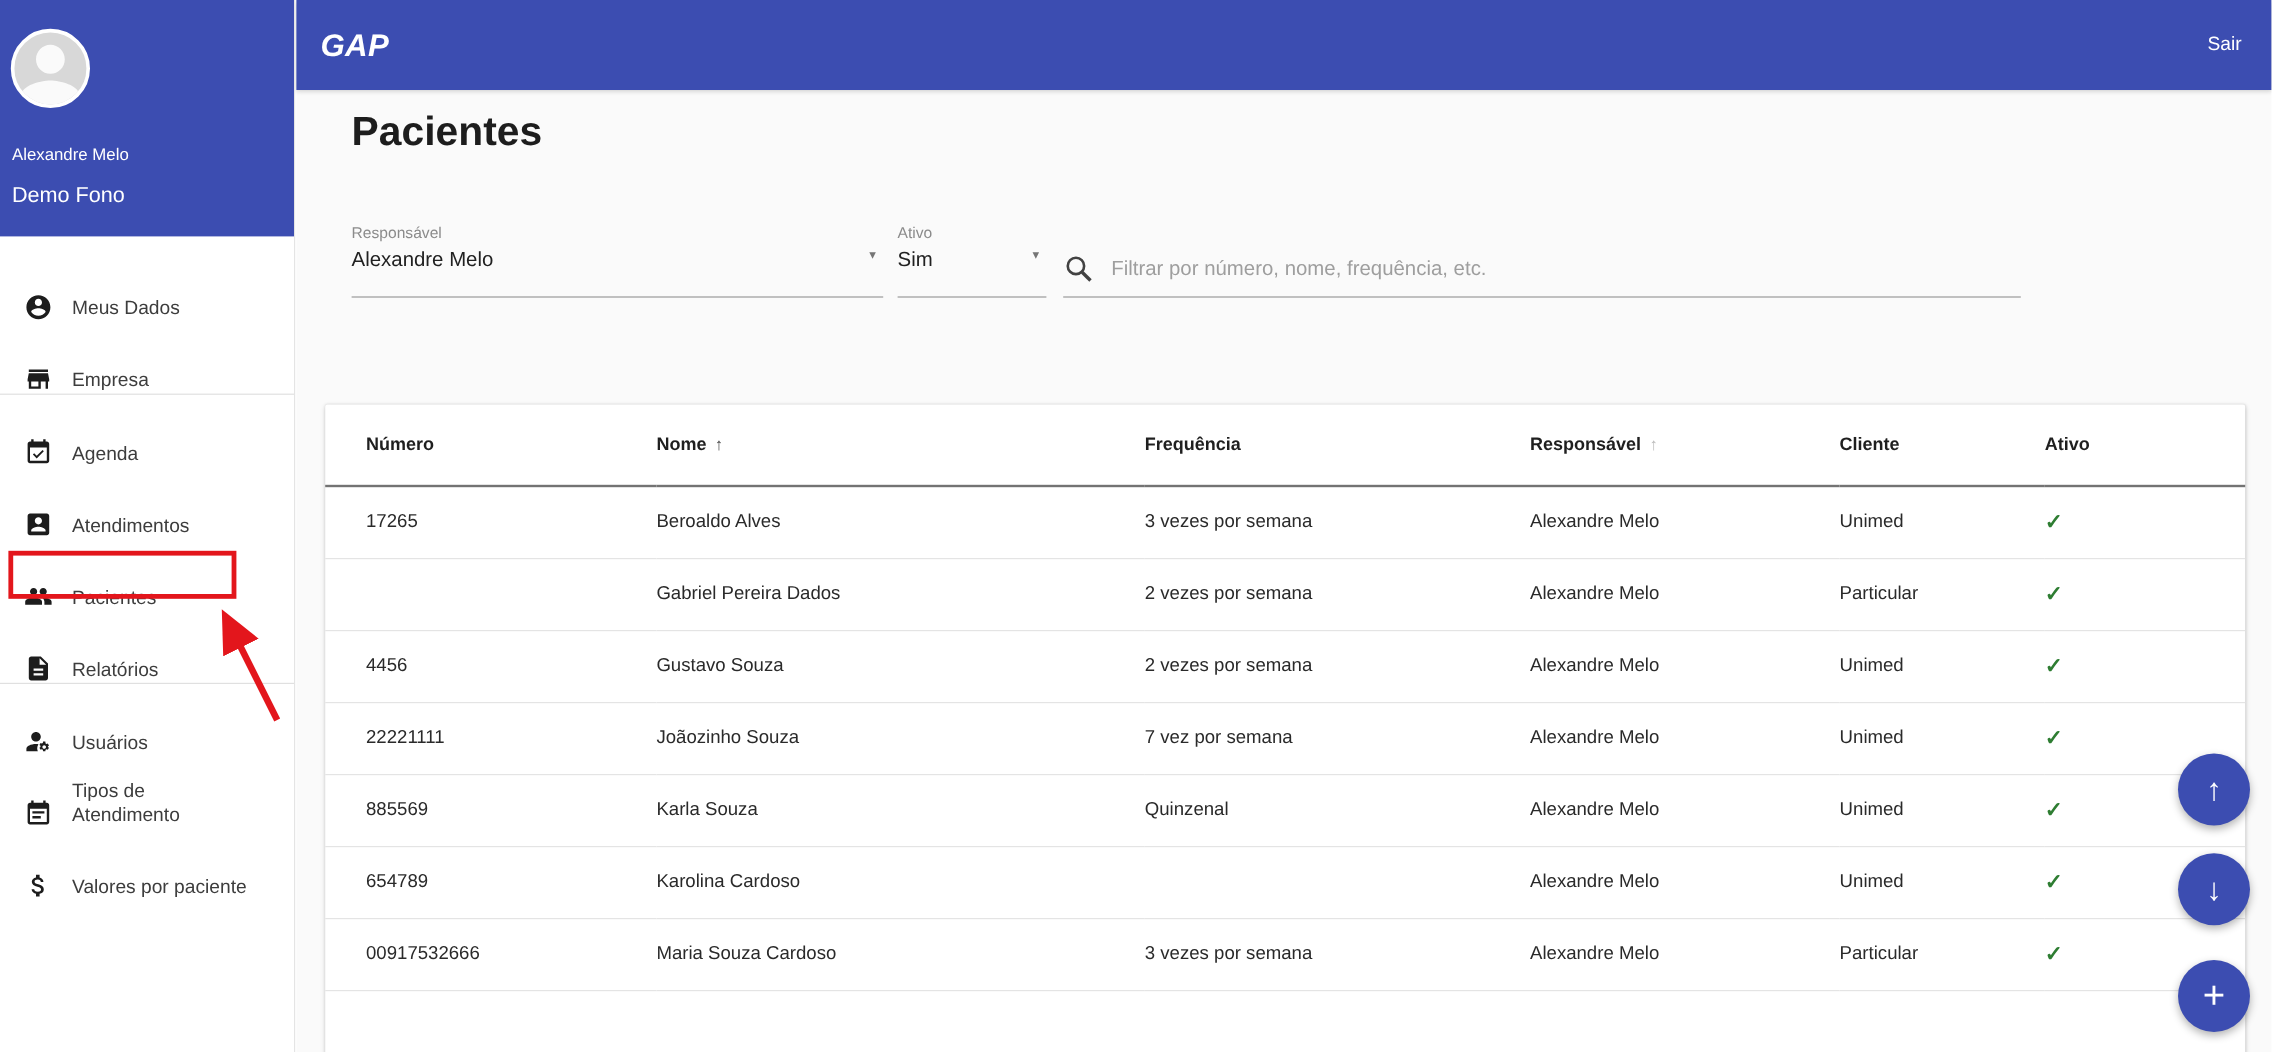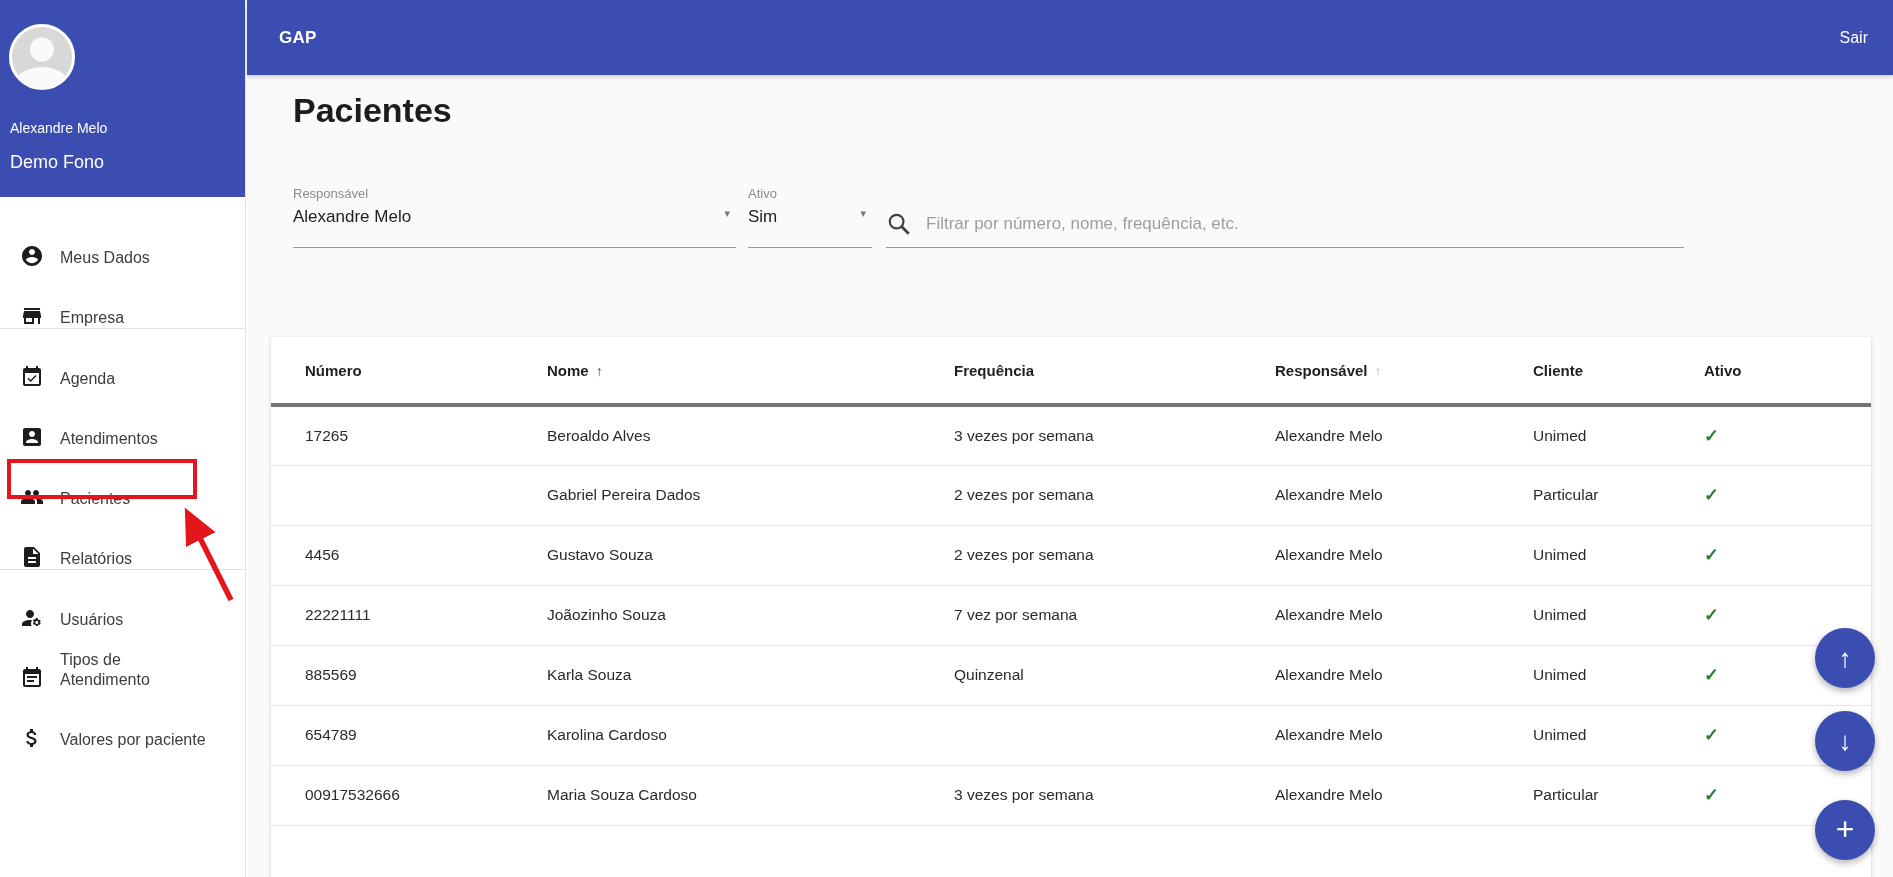--- a/index.html
+++ b/index.html
@@ -26,22 +26,22 @@
   .menu-item{height:60px;display:flex;align-items:flex-end;padding-left:20px;gap:16px;
     font-size:16px;color:#3d3d3d;cursor:pointer;}
   .menu-item svg{width:24px;height:24px;fill:#1d1d1d;flex:none;}
   .menu-item .label{line-height:1.25;}
   .label-narrow{max-width:112px;}
   .label-nowrap{white-space:nowrap;}
   .menu-divider{height:1px;background:#e0e0e0;}
   
   .appbar{position:absolute;left:247px;right:0;top:0;height:75px;background:var(--primary);
     color:#fff;z-index:4;box-shadow:0 2px 4px rgba(0,0,0,.18);}
-  .brand{position:absolute;left:32px;top:50%;transform:translateY(-50%);
-    font-size:17px;font-weight:bold;letter-spacing:.3px;}
+  .brand{position:absolute;left:20px;top:50%;transform:translateY(-50%);
+    font-size:26px;font-weight:bold;letter-spacing:.3px;font-style:italic;}
   .logout{position:absolute;right:25px;top:50%;transform:translateY(-50%);
     font-size:16px;font-weight:normal;cursor:pointer;}
   
   .main{position:absolute;left:247px;top:75px;right:0;bottom:0;background:#fafafa;overflow:hidden;}
   .page-title{position:absolute;left:46px;top:16px;font-size:34px;font-weight:bold;color:#1d1d1d;}
   .filter{position:absolute;top:111px;}
   .f-resp{left:46px;width:443px;}
   .f-ativo{left:501px;width:124px;}
   .f-label{font-size:13px;line-height:15px;color:#8b8b8b;}
   .f-value{position:relative;margin-top:6px;font-size:17px;line-height:20px;color:#212121;
@@ -51,21 +51,21 @@
     gap:14px;padding-bottom:10px;border-bottom:1px solid #9a9a9a;}
   .searchbox svg{width:26px;height:26px;flex:none;}
   .searchbox input{border:none;outline:none;background:transparent;flex:1;
     font-size:17px;font-family:"Liberation Sans",sans-serif;color:#212121;}
   .searchbox input::placeholder{color:#9e9e9e;opacity:1;}
   
   .card{position:absolute;left:24px;top:262px;width:1600px;height:620px;background:#fff;
     box-shadow:0 2px 4px rgba(0,0,0,.14),0 0 2px rgba(0,0,0,.1);border-radius:2px;}
   table{width:1600px;border-collapse:collapse;table-layout:fixed;}
   th{height:68px;text-align:left;font-size:15px;font-weight:bold;color:#1f1f1f;
-    border-bottom:4px solid #737373;cursor:pointer;}
+    border-bottom:2px solid #737373;cursor:pointer;}
   td{height:60px;font-size:15.5px;color:#2a2a2a;border-bottom:1px solid #e4e4e4;}
   th:first-child,td:first-child{padding-left:34px;}
   .sort{margin-left:7px;font-size:14px;font-weight:bold;}
   .sort-active{color:#4f4f4f;}
   .sort-inactive{color:#bdbdbd;}
   .check{color:var(--green);font-size:18px;font-weight:bold;}
   
   .fab{position:absolute;left:1815px;width:60px;height:60px;border-radius:50%;
     background:var(--primary);color:#fff;display:flex;align-items:center;justify-content:center;
     box-shadow:0 3px 7px rgba(0,0,0,.3);cursor:pointer;z-index:20;border:none;}

